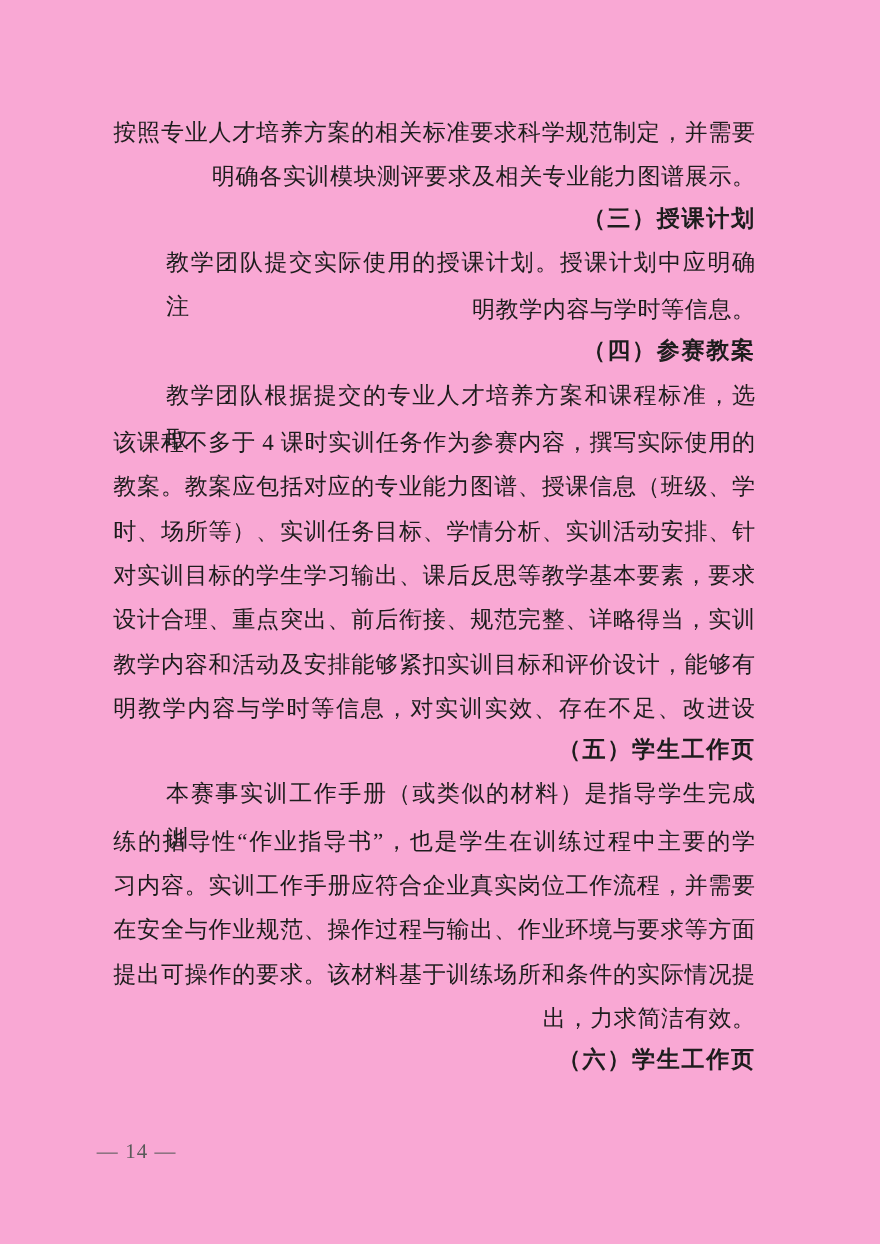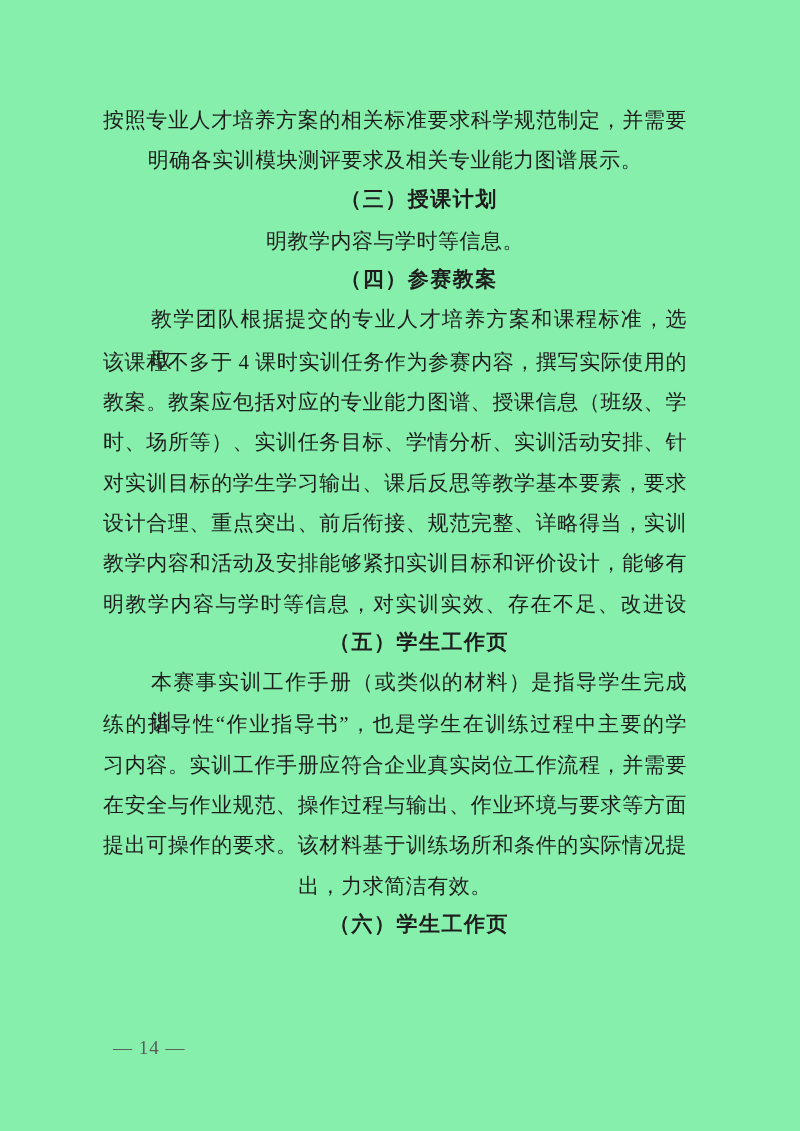--- a/index.html
+++ b/index.html
@@ -4,73 +4,74 @@
 <style>
   html, body {
     margin: 0;
     padding: 0;
     background: #ffffff;
   }
   .page {
     position: relative;
     width: 800px;
     height: 1131px;
-    background: #86efac;
+    background: #f9a8d4;
     overflow: hidden;
     font-family: "Liberation Serif", "DejaVu Serif", serif;
   }
   .text-block {
     position: absolute;
     left: 103px;
     top: 100px;
     width: 584px;
   }
   .line {
     box-sizing: border-box;
     width: 584px;
     height: 40.3px;
     line-height: 40.3px;
     font-size: 21px;
     color: #1d1d1d;
     white-space: nowrap;
-    text-align: center;
+    text-align: right;
     letter-spacing: 0.5px;
   }
   .line.justify {
     white-space: normal;
     text-align: justify;
     text-align-last: justify;
   }
   .line.indent {
     padding-left: 48px;
     font-family: Liberation Mono, monospace;
   }
   .line.heading {
     font-weight: 600;
     letter-spacing: 1.5px;
   }
   .page-number {
     position: absolute;
-    left: 113px;
+    left: 88px;
     top: 1036px;
     font-size: 19px;
     line-height: 24px;
     color: #5a5a5a;
     letter-spacing: 1px;
     font-family: "Liberation Serif", "DejaVu Serif", serif;
   }
 </style>
 </head>
 <body>
 
 <div class="page">
   <div class="text-block" id="document-body">
       <div class="line justify">按照专业人才培养方案的相关标准要求科学规范制定，并需要</div>
       <div class="line">明确各实训模块测评要求及相关专业能力图谱展示。</div>
       <div class="line indent heading">（三）授课计划</div>
+      <div class="line justify indent">教学团队提交实际使用的授课计划。授课计划中应明确注</div>
       <div class="line">明教学内容与学时等信息。</div>
       <div class="line indent heading">（四）参赛教案</div>
       <div class="line justify indent">教学团队根据提交的专业人才培养方案和课程标准，选取</div>
       <div class="line justify">该课程不多于 4 课时实训任务作为参赛内容，撰写实际使用的</div>
       <div class="line justify">教案。教案应包括对应的专业能力图谱、授课信息（班级、学</div>
       <div class="line justify">时、场所等）、实训任务目标、学情分析、实训活动安排、针</div>
       <div class="line justify">对实训目标的学生学习输出、课后反思等教学基本要素，要求</div>
       <div class="line justify">设计合理、重点突出、前后衔接、规范完整、详略得当，实训</div>
       <div class="line justify">教学内容和活动及安排能够紧扣实训目标和评价设计，能够有</div>
       <div class="line justify">明教学内容与学时等信息，对实训实效、存在不足、改进设</div>

